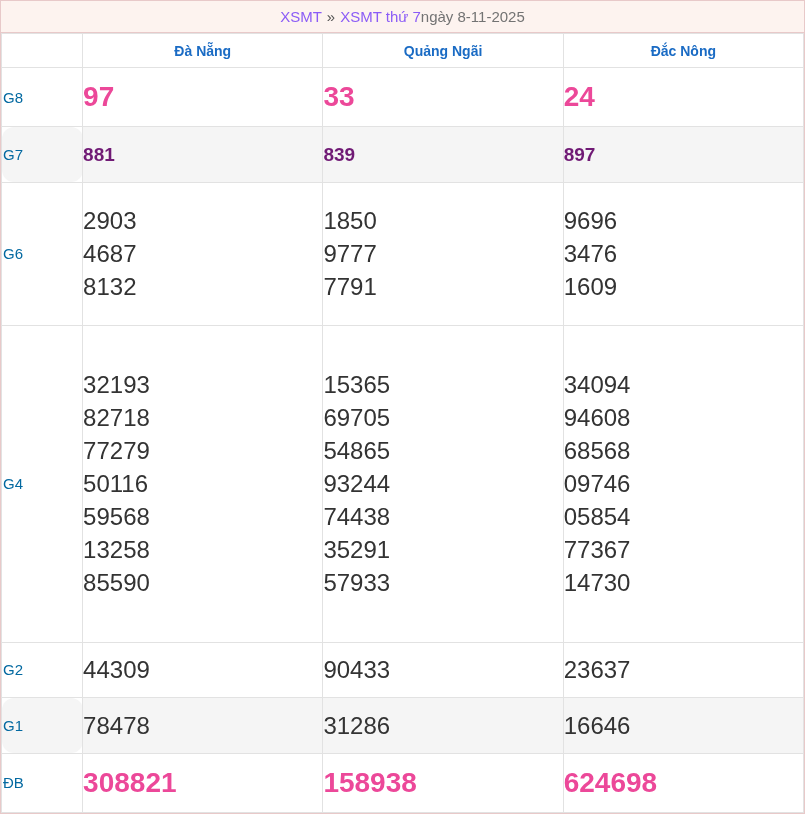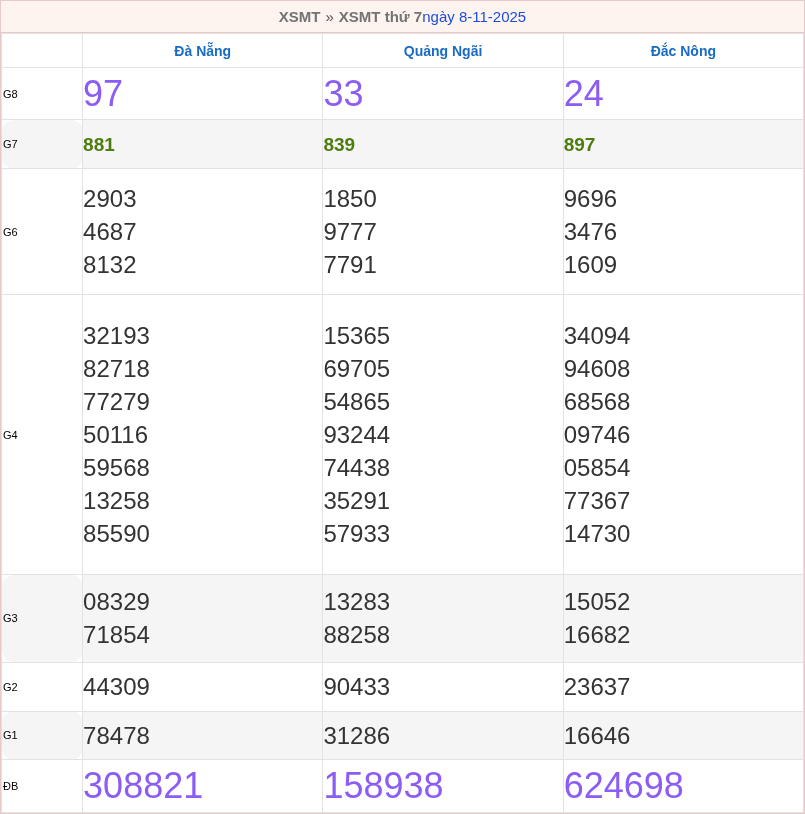--- a/index.html
+++ b/index.html
@@ -40,30 +40,30 @@
     background: #fdf3ef;
     display: flex;
     align-items: center;
     justify-content: center;
     font-size: 15px;
     color: #333333;
     flex: none;
     border-bottom: 1px solid #e8c9c9;
   }
   .breadcrumb a {
-    color: #737373;
+    color: #8b5cf6;
     text-decoration: none;
-    font-weight: bold;
+    font-weight: normal;
   }
   .breadcrumb .sep {
     margin: 0 5px;
     color: #555555;
   }
   .breadcrumb .date {
-    color: #1d4ed8;
+    color: #737373;
   }
   table.result {
     border-collapse: collapse;
     width: 803px;
     table-layout: fixed;
     flex: 1 1 auto;
   }
   table.result th, table.result td {
     border: 1px solid #e2e2e2;
     vertical-align: middle;
@@ -72,42 +72,42 @@
     height: 33px;
     font-size: 14px;
     font-weight: bold;
     color: #1a6bc4;
     background: #ffffff;
     padding: 0;
   }
   col.c-label { width: 81px; }
   col.c-prov  { width: 240px; }
   td.label {
-    font-size: 11px;
-    color: #000000;
+    font-size: 15px;
+    color: #0369a1;
     background: #ffffff;
     font-weight: normal;
     border-radius: 12px;
   }
   td.nums {
     font-size: 24px;
     color: #333333;
     line-height: 33px;
     padding: 4px 0;
   }
   tr.alt td { background: #f5f5f5; }
   tr.alt td.label { background: #f5f5f5; }
   td.nums .n { display: block; }
   td.big {
-    font-size: 36px;
-    font-weight: normal;
-    color: #8b5cf6;
+    font-size: 28px;
+    font-weight: bold;
+    color: #ec4899;
     line-height: 36px;
   }
-  td.g7 { font-size: 19px; font-weight: bold; color: #4d7c0f; }
+  td.g7 { font-size: 19px; font-weight: bold; color: #701a75; }
   td.g5 { font-size: 19px; color: #333333; }
 </style>
 </head>
 <body>
 
 <div class="page">
 
 
   <div class="breadcrumb">
     <a href="#">XSMT</a>
@@ -197,35 +197,20 @@
           <td class="nums">
             <span class="n">34094</span>
             <span class="n">94608</span>
             <span class="n">68568</span>
             <span class="n">09746</span>
             <span class="n">05854</span>
             <span class="n">77367</span>
             <span class="n">14730</span>
           </td>
         </tr>
-        <tr class="alt">
-          <td class="label">G3</td>
-          <td class="nums">
-            <span class="n">08329</span>
-            <span class="n">71854</span>
-          </td>
-          <td class="nums">
-            <span class="n">13283</span>
-            <span class="n">88258</span>
-          </td>
-          <td class="nums">
-            <span class="n">15052</span>
-            <span class="n">16682</span>
-          </td>
-        </tr>
         <tr>
           <td class="label">G2</td>
           <td class="nums">
             <span class="n">44309</span>
           </td>
           <td class="nums">
             <span class="n">90433</span>
           </td>
           <td class="nums">
             <span class="n">23637</span>

